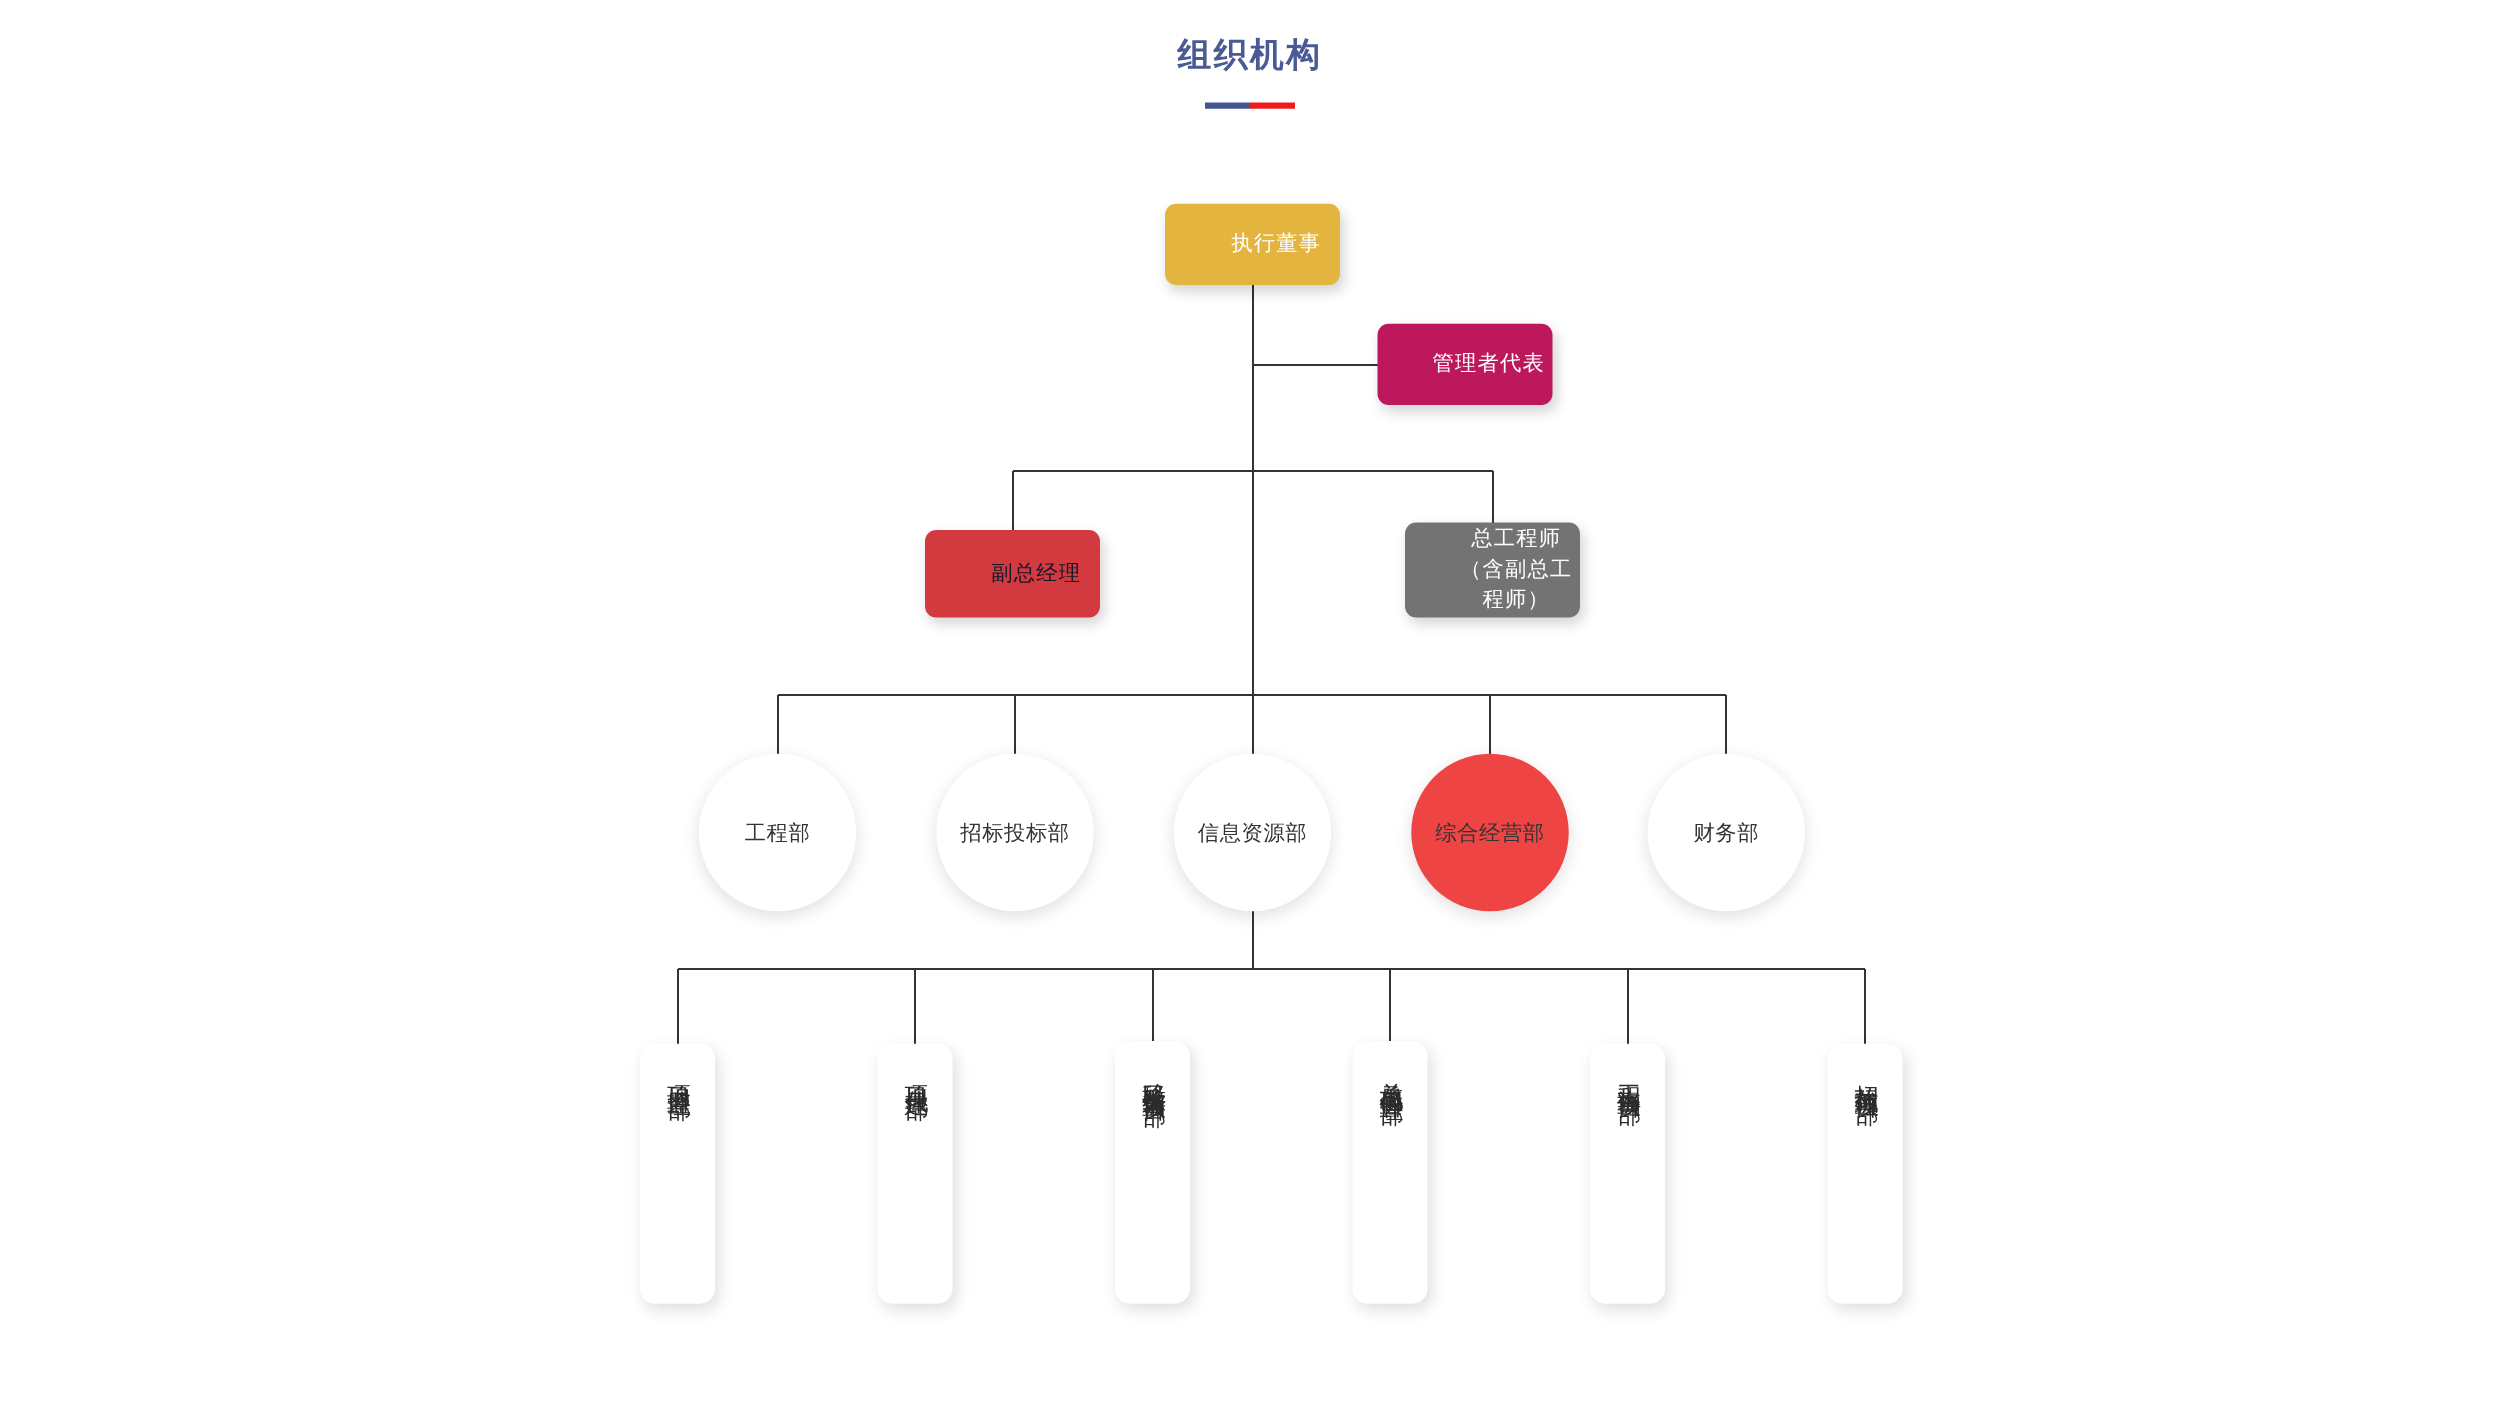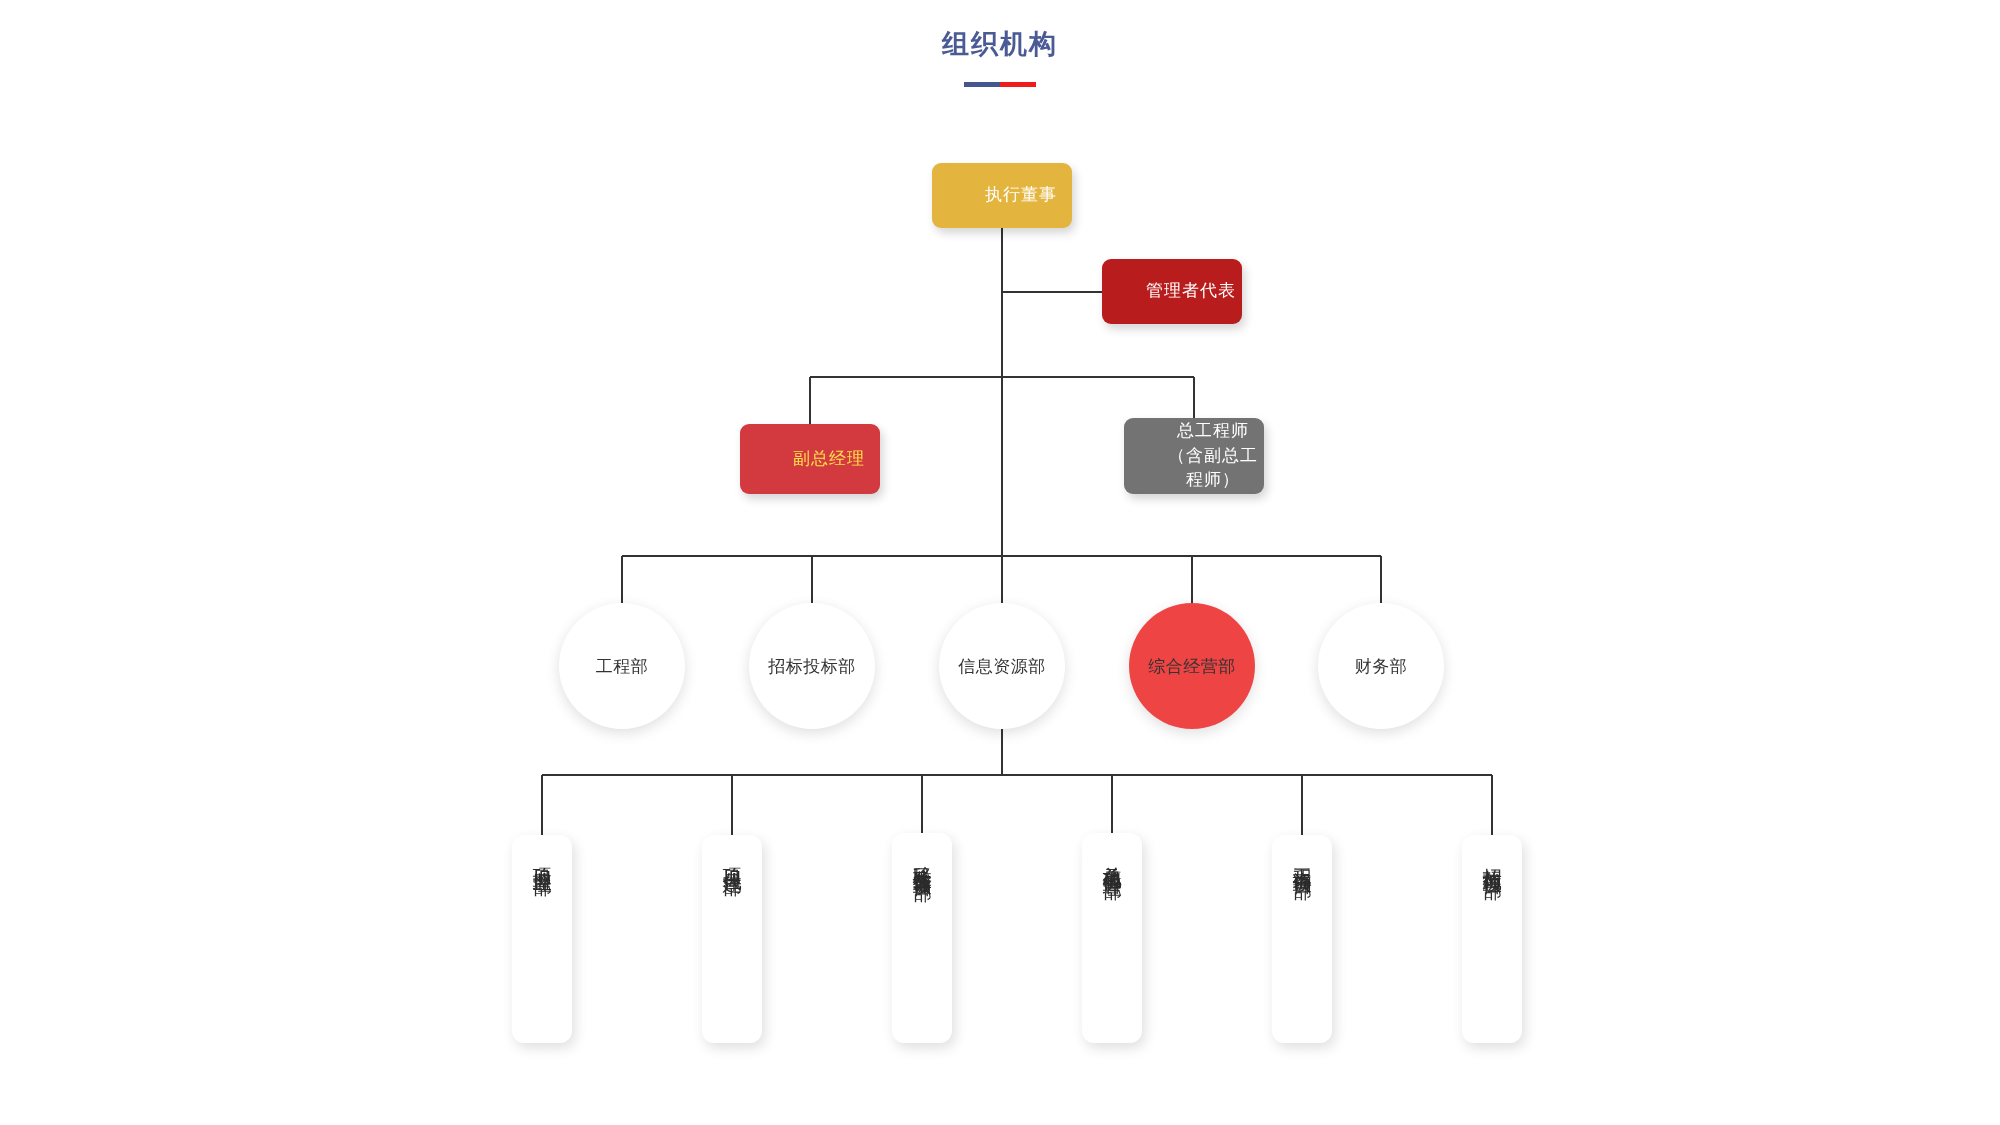--- a/index.html
+++ b/index.html
@@ -139,25 +139,25 @@
       <line x1="1112" y1="775" x2="1112" y2="833"></line>
       <line x1="1302" y1="775" x2="1302" y2="835"></line>
       <line x1="1492" y1="775" x2="1492" y2="835"></line>
     </g>
   </svg>
 
   <div class="node chip" id="node-exec-director" style="left: 932px; top: 163px; width: 140px; height: 65px; background: rgb(227, 181, 63); color: rgb(255, 255, 255);">
     <span class="chip-label">执行董事</span>
   </div>
 
-  <div class="node chip" id="node-mgmt-rep" style="left: 1102px; top: 259px; width: 140px; height: 65px; background: #b91c1c; color: rgb(255, 255, 255);">
+  <div class="node chip" id="node-mgmt-rep" style="left: 1102px; top: 259px; width: 140px; height: 65px; background: #be185d; color: rgb(255, 255, 255);">
     <span class="chip-label">管理者代表</span>
   </div>
 
-  <div class="node chip" id="node-deputy-gm" style="left: 740px; top: 424px; width: 140px; height: 70px; background: rgb(210, 58, 63); color: #fde047;">
+  <div class="node chip" id="node-deputy-gm" style="left: 740px; top: 424px; width: 140px; height: 70px; background: rgb(210, 58, 63); color: #0f172a;">
     <span class="chip-label">副总经理</span>
   </div>
 
   <div class="node chip" id="node-chief-engineer" style="left: 1124px; top: 418px; width: 140px; height: 76px; background: #737373; color: rgb(255, 255, 255);">
     <span class="chip-label">总工程师
 （含副总工程师）</span>
   </div>
 
   <div class="node circle" id="node-dept-engineering" style="left: 559px; top: 603px; width: 126px; height: 126px; background: rgb(255, 255, 255); color: rgb(51, 51, 51);">
     <span>工程部</span>

